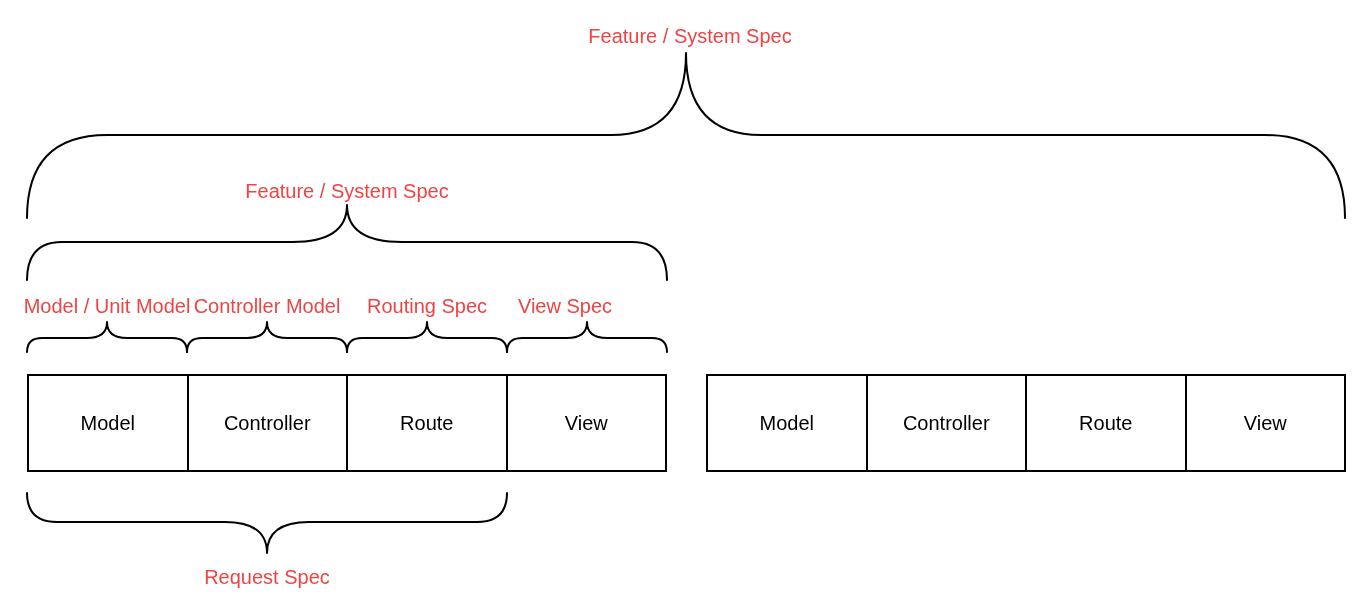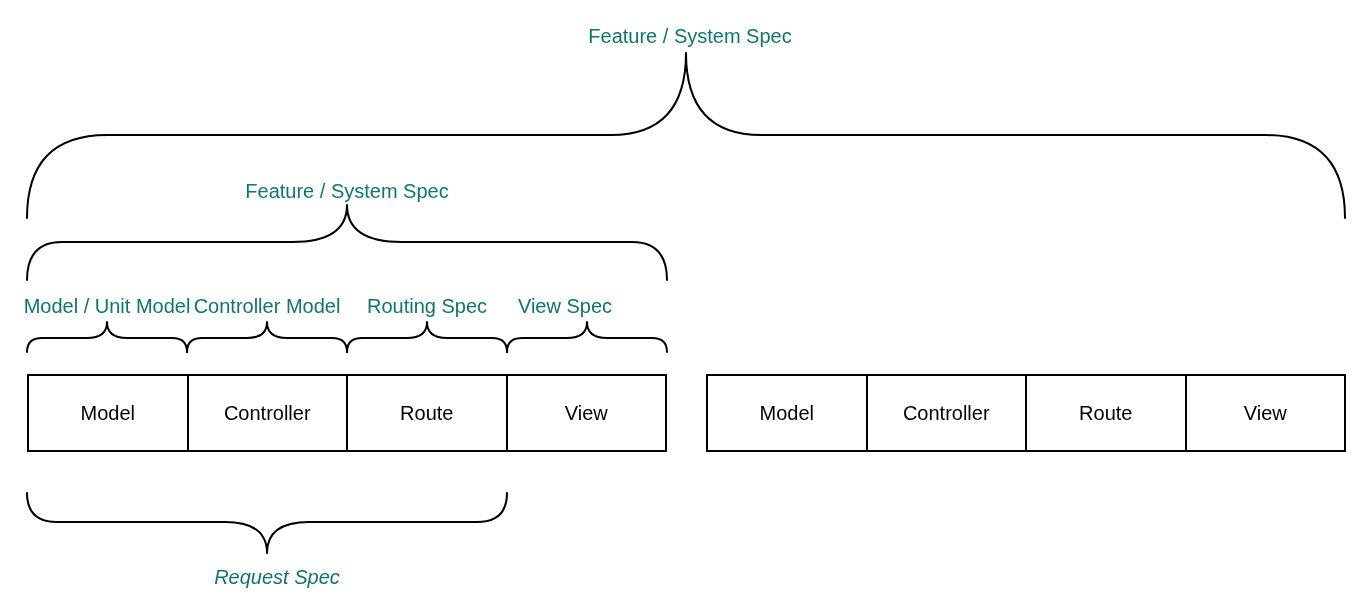--- a/index.html
+++ b/index.html
@@ -23,27 +23,27 @@
     stroke-width: 2px;
     stroke-linecap: round;
     stroke-linejoin: round;
   }
   .label {
     position: absolute;
     transform: translateX(-50%);
     white-space: nowrap;
     font-size: 20px;
     line-height: 24px;
-    color: #0f766e;
+    color: #ef4444;
   }
   .box-row {
     position: absolute;
     top: 374px;
     width: 640px;
-    height: 78px;
+    height: 98px;
     display: flex;
     box-sizing: border-box;
   }
   .box-row.left { left: 27px; }
   .box-row.right { left: 706px; }
   .box {
     flex: 1 1 0;
     box-sizing: border-box;
     border: 2px solid #000000;
     border-left: none;
@@ -72,21 +72,21 @@
 
   <div class="label" style="left:690px; top:24px;">Feature / System Spec</div>
 
   <div class="label" style="left:347px; top:179px;">Feature / System Spec</div>
 
   <div class="label" style="left:107px; top:294px;">Model / Unit Model</div>
   <div class="label" style="left:267px; top:294px;">Controller Model</div>
   <div class="label" style="left:427px; top:294px;text-align:right;">Routing Spec</div>
   <div class="label" style="left:565px; top:294px;text-align:right;">View Spec</div>
 
-  <div class="label" style="left:277px; top:565px;font-style:italic;">Request Spec</div>
+  <div class="label" style="left:267px; top:565px;">Request Spec</div>
 
   <div class="box-row left">
     <div class="box">Model</div>
     <div class="box">Controller</div>
     <div class="box">Route</div>
     <div class="box">View</div>
   </div>
 
   <div class="box-row right">
     <div class="box">Model</div>

